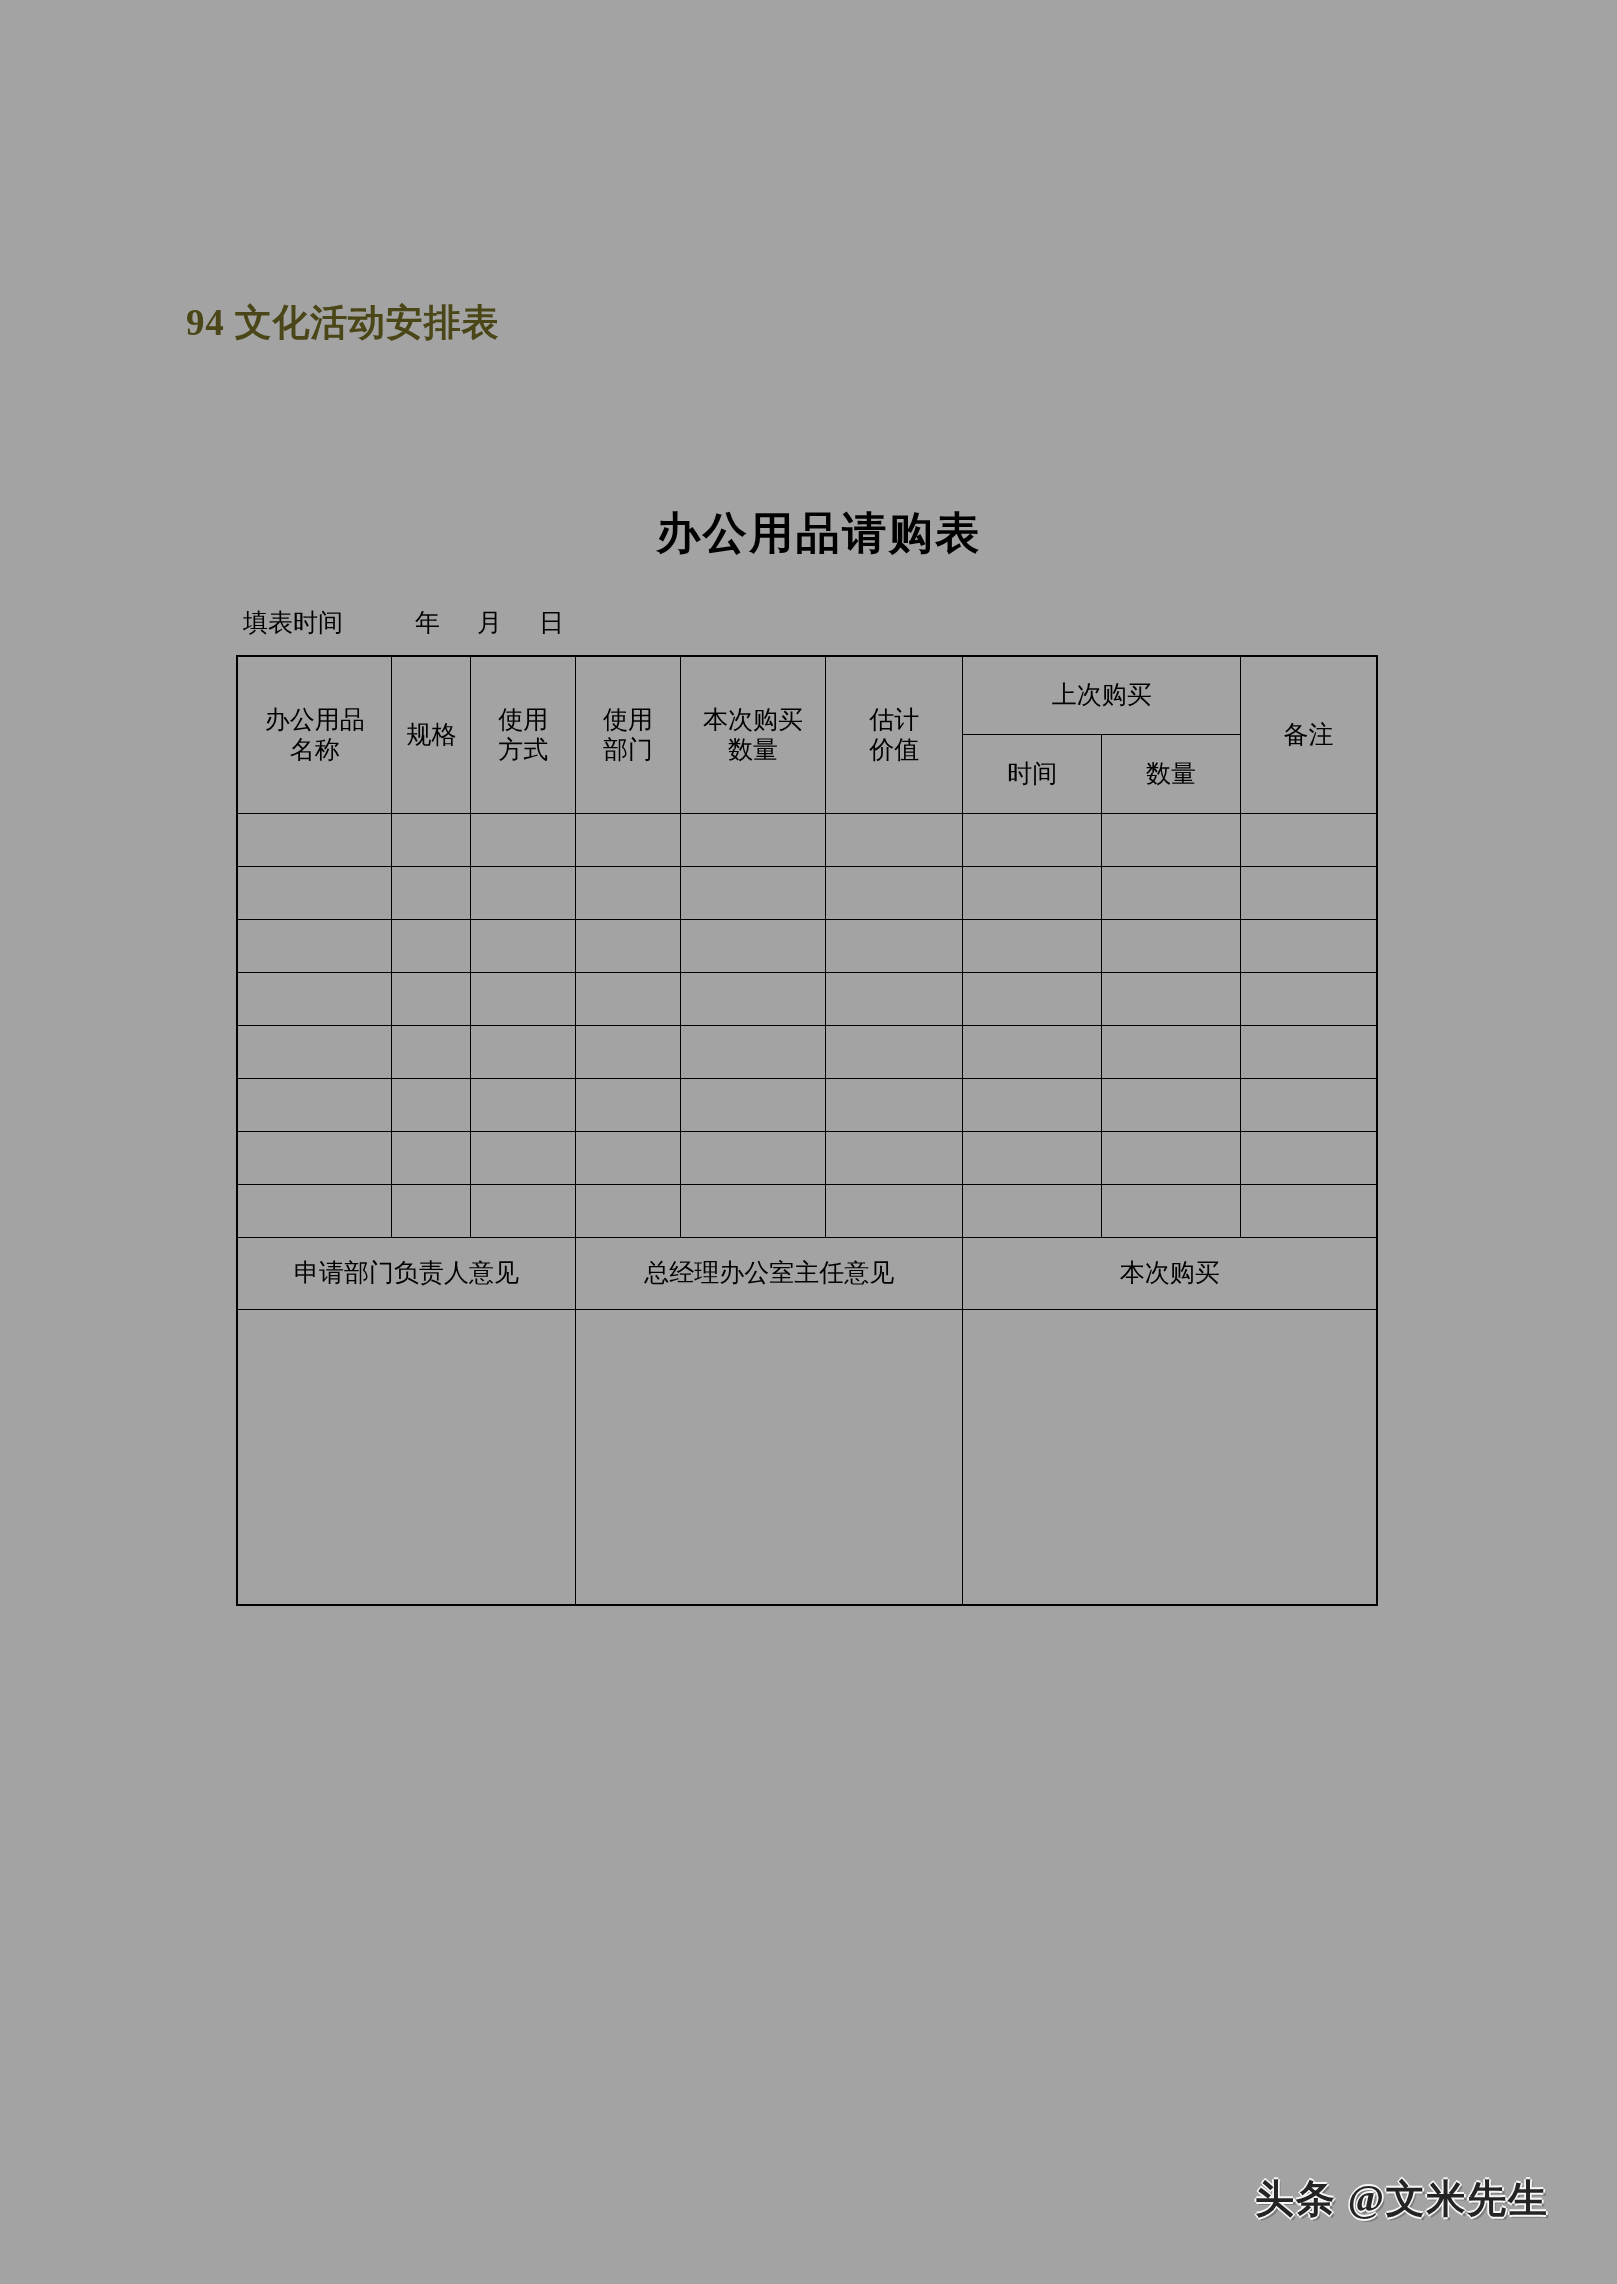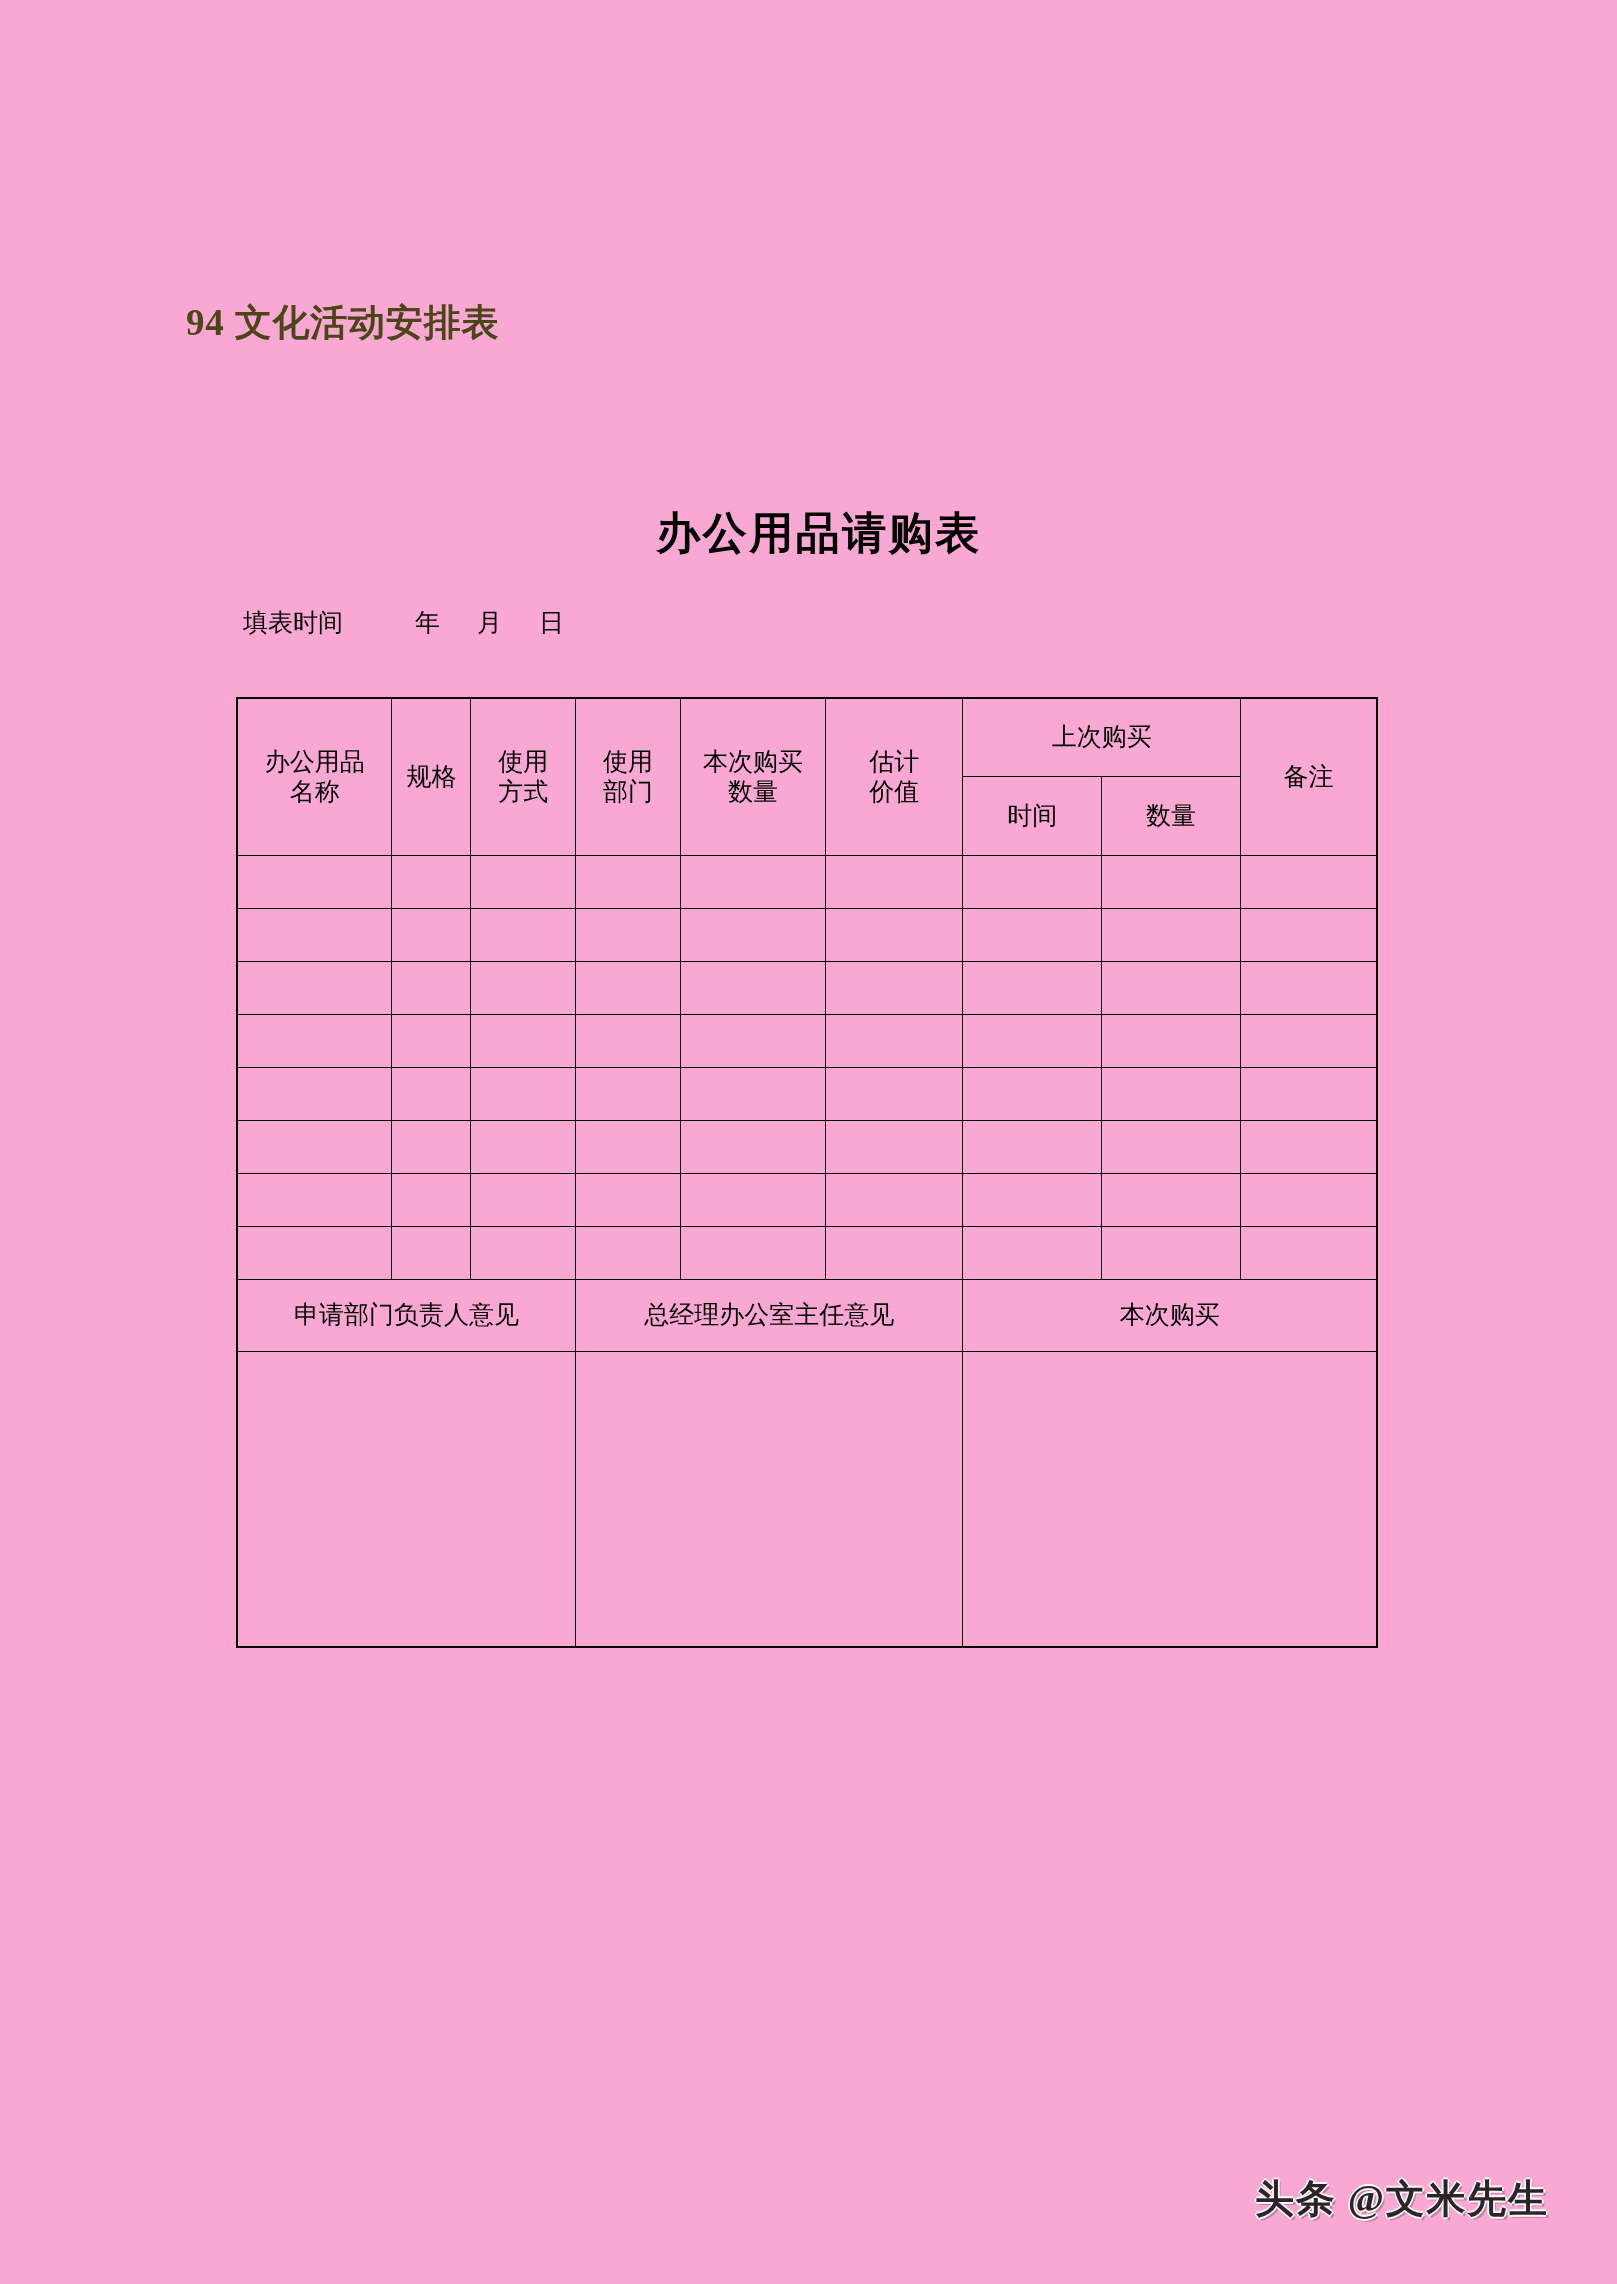--- a/index.html
+++ b/index.html
@@ -13,21 +13,21 @@
     font-family: "Liberation Serif", "DejaVu Serif", serif;
     position: relative;
     overflow: hidden;
   }
 
   .page {
     position: absolute;
     left: 0; top: 0;
     width: 1618px;
     height: 2284px;
-    background: #f9a8d4;
+    background: #a3a3a3;
   }
 
   
   .doc-heading {
     position: absolute;
     left: 186px;
     top: 298px;
     font-size: 37px;
     font-weight: bold;
     color: #4a4617;
@@ -59,21 +59,21 @@
     white-space: nowrap;
   }
   .fill-date .gap1 { display: inline-block; width: 72px; }
   .fill-date .gap2 { display: inline-block; width: 37px; }
   .fill-date .gap3 { display: inline-block; width: 37px; }
 
   
   .form-table-wrap {
     position: absolute;
     left: 236px;
-    top: 697px;
+    top: 655px;
     width: 1142px;
   }
   table.form-table {
     width: 1142px;
     border-collapse: collapse;
     table-layout: fixed;
   }
   table.form-table td,
   table.form-table th {
     border: 1.7px solid #000000;

